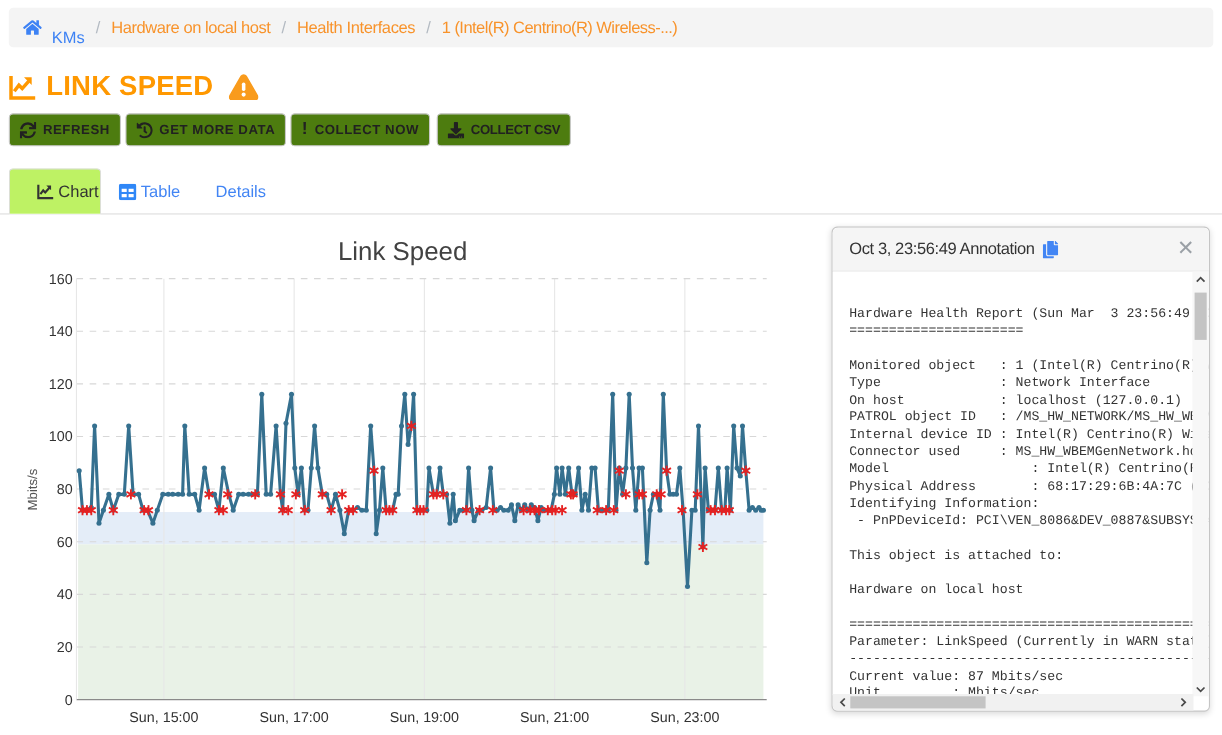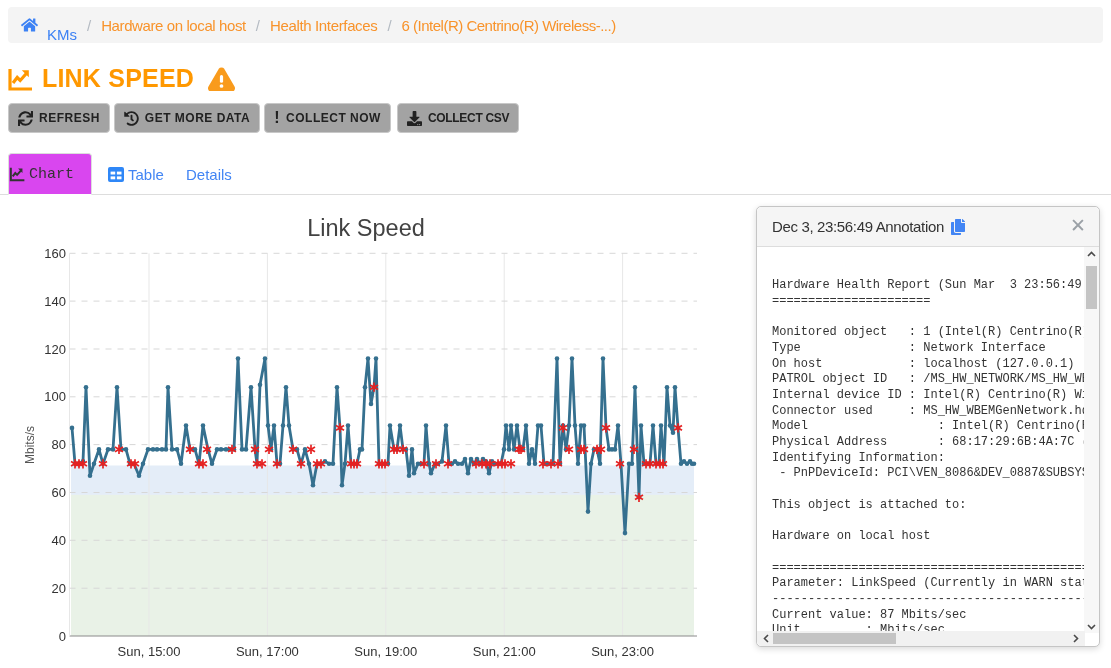--- a/index.html
+++ b/index.html
@@ -4,29 +4,29 @@
 html,body { width:1111px; height:668px; background:#fff; font-family:"Liberation Sans",sans-serif; position:relative; overflow:hidden; }
 .abs { position:absolute; }
 .crumb { left:8px; top:7px; width:1095px; height:36px; background:#f4f4f4; border-radius:4px; display:flex; align-items:center; font-size:15px; color:#adb5bd; }
 .crumb .home { margin-left:13px; display:flex; align-items:center; }
 .crumb .blue { color:#3d82f4; margin-left:9px;margin-top:18px; }
 .crumb .sep { margin:0 10px; color:#b3bac2; }
 .crumb .org { color:#f8932b; } .ls1 { letter-spacing:-0.4px; } .ls2 { letter-spacing:-0.35px; } .ls3 { letter-spacing:-0.5px; }
 .titlerow { left:7px; top:64px; display:flex; align-items:center; }
 .titlerow .t { color:#ff9800; font-size:25px; font-weight:bold; margin:0 14px 0 9px; letter-spacing:0.2px; }
 .btnrow { left:8px; top:103px; display:flex; }
-.btn { height:30px; border:1px solid #c8c8c8; border-radius:4px; background:#a3a3a3; display:flex; align-items:center; padding:4px 9px; margin-right:4px; font-size:12px; font-weight:bold; color:#212121; letter-spacing:0.5px; }
+.btn { height:30px; border:1px solid #c8c8c8; border-radius:4px; background:#4d7c0f; display:flex; align-items:center; padding:4px 9px; margin-right:4px; font-size:12px; font-weight:bold; color:#212121; letter-spacing:0.5px; }
 .btn svg, .btn .bang { margin-right:6px; }
 .bang { font-size:16px; font-weight:900; }
 .tabline { left:0; top:194px; width:1111px; border-bottom:1px solid #ddd; }
 .tab { position:absolute; top:153px; height:42px; display:flex; align-items:center; font-size:15px; }
 .tab svg { margin-right:4px; }
-.tab1 { left:8px; width:84px; border:1px solid #ddd; border-bottom:1px solid #fff; border-radius:4px 4px 0 0; color:#333; padding-left:0; background:#d946ef; z-index:2;font-family:Liberation Mono, monospace; }
+.tab1 { left:8px; width:84px; border:1px solid #ddd; border-bottom:1px solid #fff; border-radius:4px 4px 0 0; color:#333; padding-left:24px; background:#bef264; z-index:2; }
 .tab2 { left:108px; color:#4285f4; }
-.tab3 { left:186px; color:#4285f4; }
+.tab3 { left:196px; color:#4285f4; }
 .chart { position:absolute; left:0; top:195px; }
 .panel { left:756px; top:206px; width:344px; height:441px; border:1px solid #c5c5c5; border-radius:5px; background:#fff; box-shadow:0 2px 6px rgba(0,0,0,0.15); }
 .phead { position:absolute; left:0; top:0; width:100%; height:40px; background:#f5f5f5; border-bottom:1px solid #ddd; border-radius:5px 5px 0 0; display:flex; align-items:center; font-size:15px; color:#333; }
 .phead .txt { margin-left:15px; margin-right:7px; letter-spacing:-0.35px; }
 .phead .x { position:absolute; right:13px; top:7px; color:#9aa0a6; font-size:19px; font-weight:normal; }
 .pbody { position:absolute; left:0; top:40px; width:342px; height:385px; overflow:hidden; background:#fff; }
 .pbody pre { font-family:"Liberation Mono",monospace; font-size:12px; line-height:15.7px; color:#333; padding:31px 0 0 15px; }
 .vsb { position:absolute; right:0; top:40px; width:15px; height:386px; background:#f7f7f7; }
 .vsb .thumb { position:absolute; left:2px; top:19px; width:11px; height:43px; background:#c4c4c4; }
 .hsb { position:absolute; left:0; bottom:0; width:328px; height:15px; background:#f1f1f1; border-radius:0 0 0 5px; }
@@ -39,21 +39,21 @@
       <svg width="17" height="16" viewBox="0 0 576 512" fill="#3d82f4">
         <path d="M280.37 148.26L96 300.11V464a16 16 0 0 0 16 16l112.06-.29a16 16 0 0 0 15.92-16V368a16 16 0 0 1 16-16h64a16 16 0 0 1 16 16v95.64a16 16 0 0 0 16 16.05L464 480a16 16 0 0 0 16-16V300L295.67 148.26a12.19 12.19 0 0 0-15.3 0zM571.6 251.47L488 182.56V44.05a12 12 0 0 0-12-12h-56a12 12 0 0 0-12 12v72.61L318.47 43a48 48 0 0 0-61 0L4.34 251.47a12 12 0 0 0-1.6 16.9l25.5 31A12 12 0 0 0 45.15 301l235.22-193.74a12.19 12.19 0 0 1 15.3 0L530.9 301a12 12 0 0 0 16.9-1.6l25.5-31a12 12 0 0 0-1.7-16.93z"></path>
       </svg>
     </span>
   <span class="blue">KMs</span>
     <span class="sep">/</span>
     <span class="org ls1">Hardware on local host</span>
     <span class="sep">/</span>
     <span class="org ls2">Health Interfaces</span>
     <span class="sep">/</span>
-    <span class="org ls3">6 (Intel(R) Centrino(R) Wireless-...)</span>
+    <span class="org ls3">1 (Intel(R) Centrino(R) Wireless-...)</span>
 </div>
 
 <div class="abs titlerow">
     <svg width="26" height="26" viewBox="0 0 26 26" fill="none" stroke="#ff9800">
       <path d="M3 3 V23 H25" stroke-width="3.2"></path>
       <path d="M6 17 L10.2 11.5 L13.2 14.5 L20 6.8" stroke-width="3.2"></path>
       <path d="M14.8 4.2 H21.8 V11.2 Z" fill="#ff9800" stroke="none"></path>
     </svg>
     <span class="t">LINK SPEED</span>
     <svg width="27" height="24" viewBox="0 0 27 24">
@@ -522,21 +522,21 @@
       <text x="385.8" y="461" text-anchor="middle">Sun, 19:00</text>
       <text x="504.2" y="461" text-anchor="middle">Sun, 21:00</text>
       <text x="622.6" y="461" text-anchor="middle">Sun, 23:00</text>
     </g>
 <text x="366" y="41" text-anchor="middle" font-size="23.5" fill="#424242">Link Speed</text>
 <text x="34" y="250" text-anchor="middle" font-size="12" fill="#555" transform="rotate(-90 34 250)">Mbits/s</text>
 </svg>
 
 <div class="abs panel">
   <div class="phead">
-      <span class="txt">Dec 3, 23:56:49 Annotation</span>
+      <span class="txt">Oct 3, 23:56:49 Annotation</span>
       <svg width="14" height="16" viewBox="0 0 448 512" fill="#4285f4">
         <path d="M320 448v40c0 13.255-10.745 24-24 24H24c-13.255 0-24-10.745-24-24V120c0-13.255 10.745-24 24-24h72v296c0 30.879 25.121 56 56 56h168zm0-344V0H152c-13.255 0-24 10.745-24 24v368c0 13.255 10.745 24 24 24h272c13.255 0 24-10.745 24-24V128H344c-13.2 0-24-10.8-24-24zm120.971-31.029L375.029 7.029A24 24 0 0 0 358.059 0H352v96h96v-6.059a24 24 0 0 0-7.029-16.97z"></path>
       </svg>
       <span class="x">✕</span>
     </div>
   <div class="pbody">
       <pre>Hardware Health Report (Sun Mar  3 23:56:49 2019)
 ======================
 
 Monitored object   : 1 (Intel(R) Centrino(R) Wireless-N

